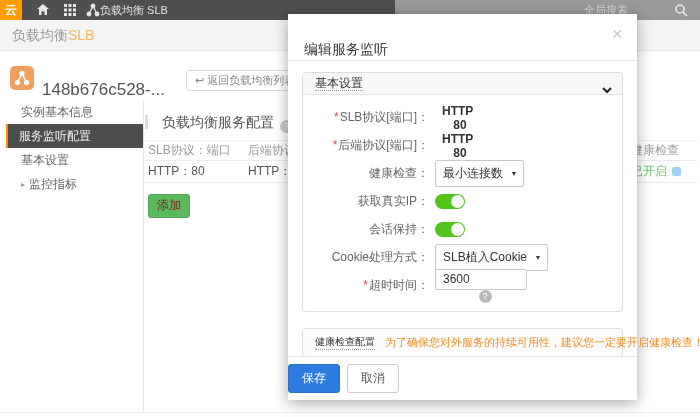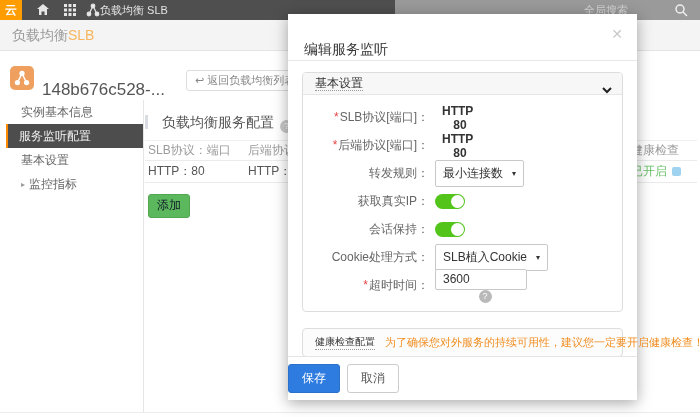--- a/index.html
+++ b/index.html
@@ -57,21 +57,21 @@
   .tr { display:flex; align-items:center; height:21px; border-bottom:1px solid #ebebeb; padding:0 4px 0 3px; }
   .tr.head { border-top:1px solid #f0f0f0; color:#9b9b9b; }
   .tr.data { height:22px; color:#555; }
   .c1 { flex:0 0 100px; }
   .c2 { flex:1 1 auto; }
   .c3 { flex:0 0 62px; }
   .ok-green { color:#67c267;margin-top:32px; }
   .mini-ic { display:inline-block; width:9px; height:9px; border-radius:2px; background:#9fd3f0;
     margin-left:5px; vertical-align:-1px; }
   .add-btn { position:relative; margin:11px 0 0 3px; display:inline-block; background:#5cb85c;
-    color:#0f172a; font-size:12px; padding:2px 8px 3px; border-radius:3px; border:1px solid #53a753; cursor:pointer; }
+    color:#7f1d1d; font-size:12px; padding:2px 8px 3px; border-radius:3px; border:1px solid #53a753; cursor:pointer; }
 
   .page-bottom { position:absolute; left:0; top:412px; width:700px; border-top:1px solid #ececec; }
 
   
   .modal { position:absolute; left:288px; top:14px; width:349px; height:386px; background:#fff;
     box-shadow:0 3px 14px rgba(0,0,0,.35); z-index:10; }
   .m-head { position:relative; height:47px; border-bottom:1px solid #e8e8e8; padding:26px 16px 0; }
   .m-title { font-size:14px; color:#373737; }
   .m-close { position:absolute; right:12px; top:12px; width:16px; height:16px; color:#c9c9c9;
     font-size:14px; line-height:16px; text-align:center; cursor:pointer; }
@@ -240,21 +240,21 @@
 
           <div class="frow">
             <div class="flabel"><span class="req">*</span><span>后端协议[端口]：</span></div>
             <div class="fctrl">
               <span class="sval1">HTTP</span>
               <span class="sval2">80</span>
             </div>
           </div>
 
           <div class="frow">
-            <div class="flabel"><span>转发规则：</span></div>
+            <div class="flabel"><span>健康检查：</span></div>
             <div class="fctrl">
               <span class="selbox">
                 <span>最小连接数</span>
                   <span class="caret">▾</span>
               </span>
             </div>
           </div>
 
           <div class="frow">
             <div class="flabel"><span>获取真实IP：</span></div>

